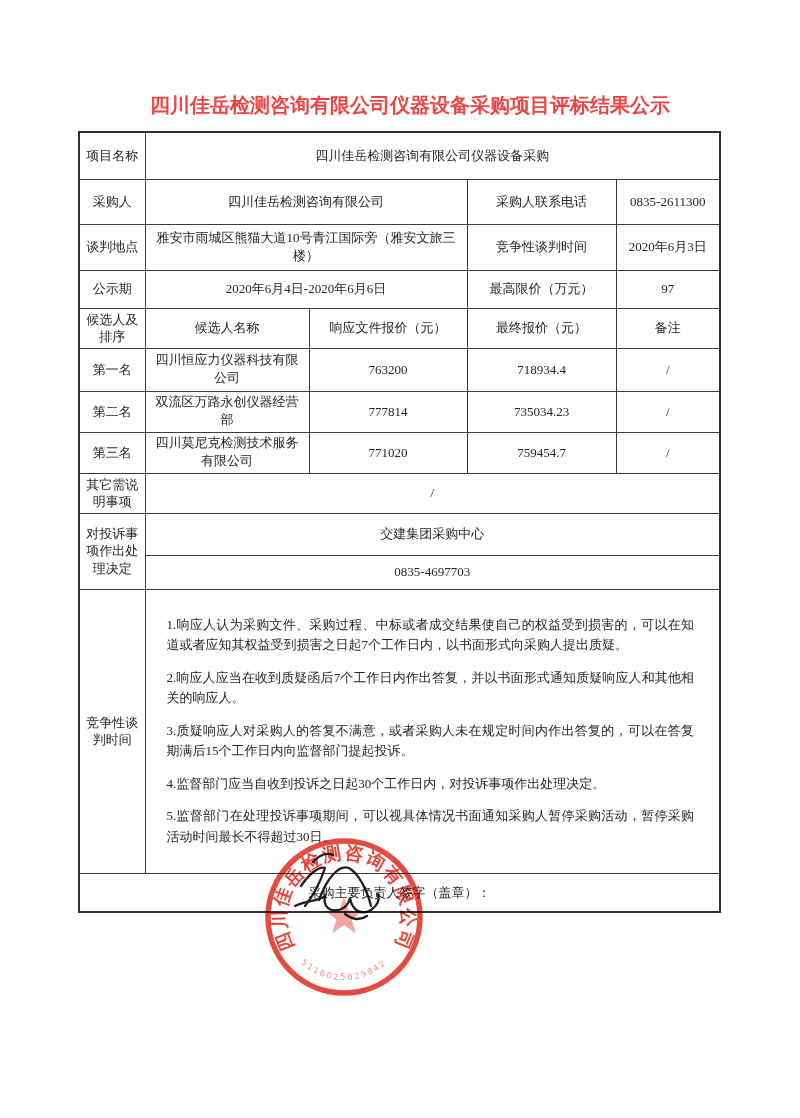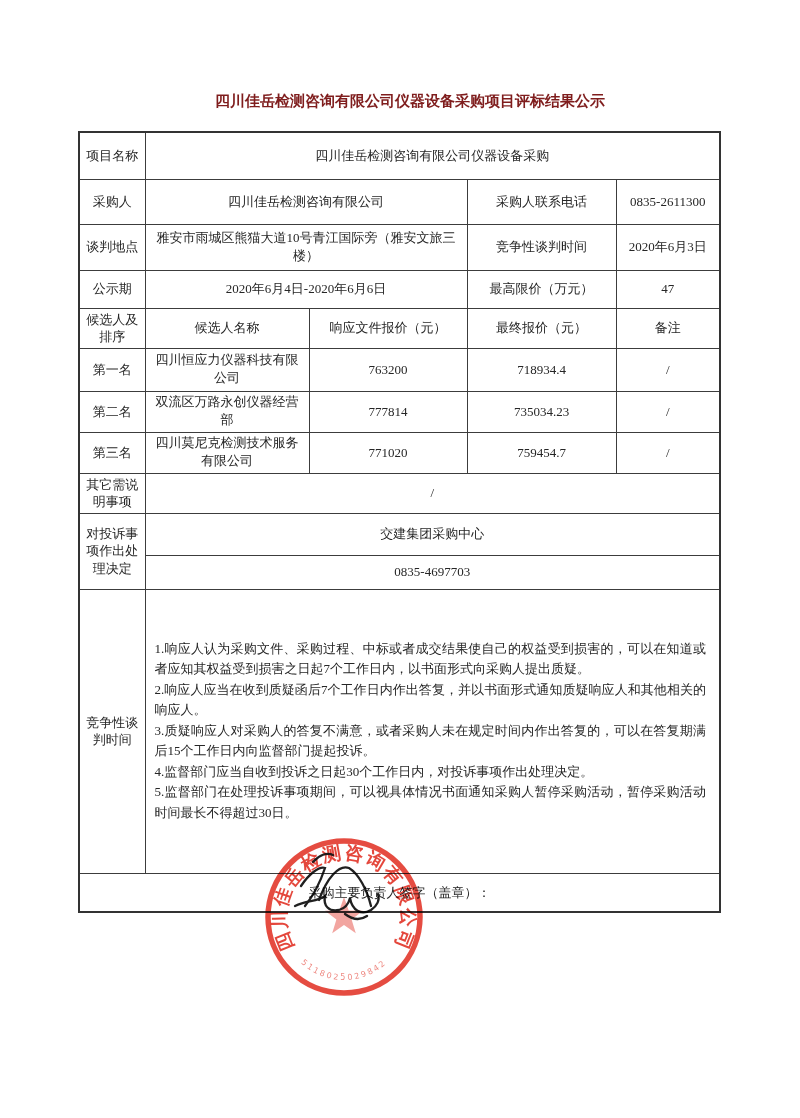--- a/index.html
+++ b/index.html
@@ -7,21 +7,21 @@
     position:relative;
     width:800px;height:1118px;
     background:#ffffff;
     overflow:hidden;
     font-family:"Liberation Serif","DejaVu Serif",serif;
     color:#262626;
   }
   .doc-title{
     position:absolute;left:110px;top:92px;width:600px;
     text-align:center;
-    font-size:15px;font-weight:bold;letter-spacing:0px;color:#7f1d1d;
+    font-size:20px;font-weight:bold;letter-spacing:0px;color:#ef4444;
   }
   table.doc{
     position:absolute;left:78px;top:131px;
     width:641px;
     border-collapse:collapse;table-layout:fixed;
     font-size:13px;color:#262626;
   }
   table.doc td{
     border:1px solid #3c3c3c;
     padding:2px 4px;
@@ -32,21 +32,21 @@
   table.doc{border:2px solid #333333;padding-left:48px;}
   td.lbl{text-align:left;padding:2px 2px 2px 4px;}
   td.left{text-align:left;}
   td.name{text-align:left;padding:2px 18px 2px 5px;font-family:Liberation Mono, monospace;}
   td.wrapcell{text-align:left;padding:2px 6px 2px 5px;}
   .notice{
     text-align:justify;
     font-size:13px;line-height:20.5px;
     padding:4px 9px 4px 5px;
   }
-  .notice div{margin:0;}
+  .notice div{margin:12px;}
   td.signrow{text-align:left;padding:2px 2px 2px 4px;}
   
   .stamp{
     position:absolute;left:249px;top:822px;width:190px;height:190px;
     mix-blend-mode:multiply;
     pointer-events:none;
   }
 </style>
 </head>
 <body>
@@ -77,21 +77,21 @@
       <tr style="height:46px">
         <td class="lbl">谈判地点</td>
         <td colspan="2" class="wrapcell">雅安市雨城区熊猫大道10号青江国际旁（雅安文旅三楼）</td>
         <td>竞争性谈判时间</td>
         <td>2020年6月3日</td>
       </tr>
       <tr style="height:38px">
         <td class="lbl">公示期</td>
         <td colspan="2">2020年6月4日-2020年6月6日</td>
         <td>最高限价（万元）</td>
-        <td>47</td>
+        <td>97</td>
       </tr>
       <tr style="height:37px">
         <td class="lbl">候选人及排序</td>
         <td>候选人名称</td>
         <td>响应文件报价（元）</td>
         <td>最终报价（元）</td>
         <td>备注</td>
       </tr>
       <tr style="height:43px">
         <td class="lbl">第一名</td>

